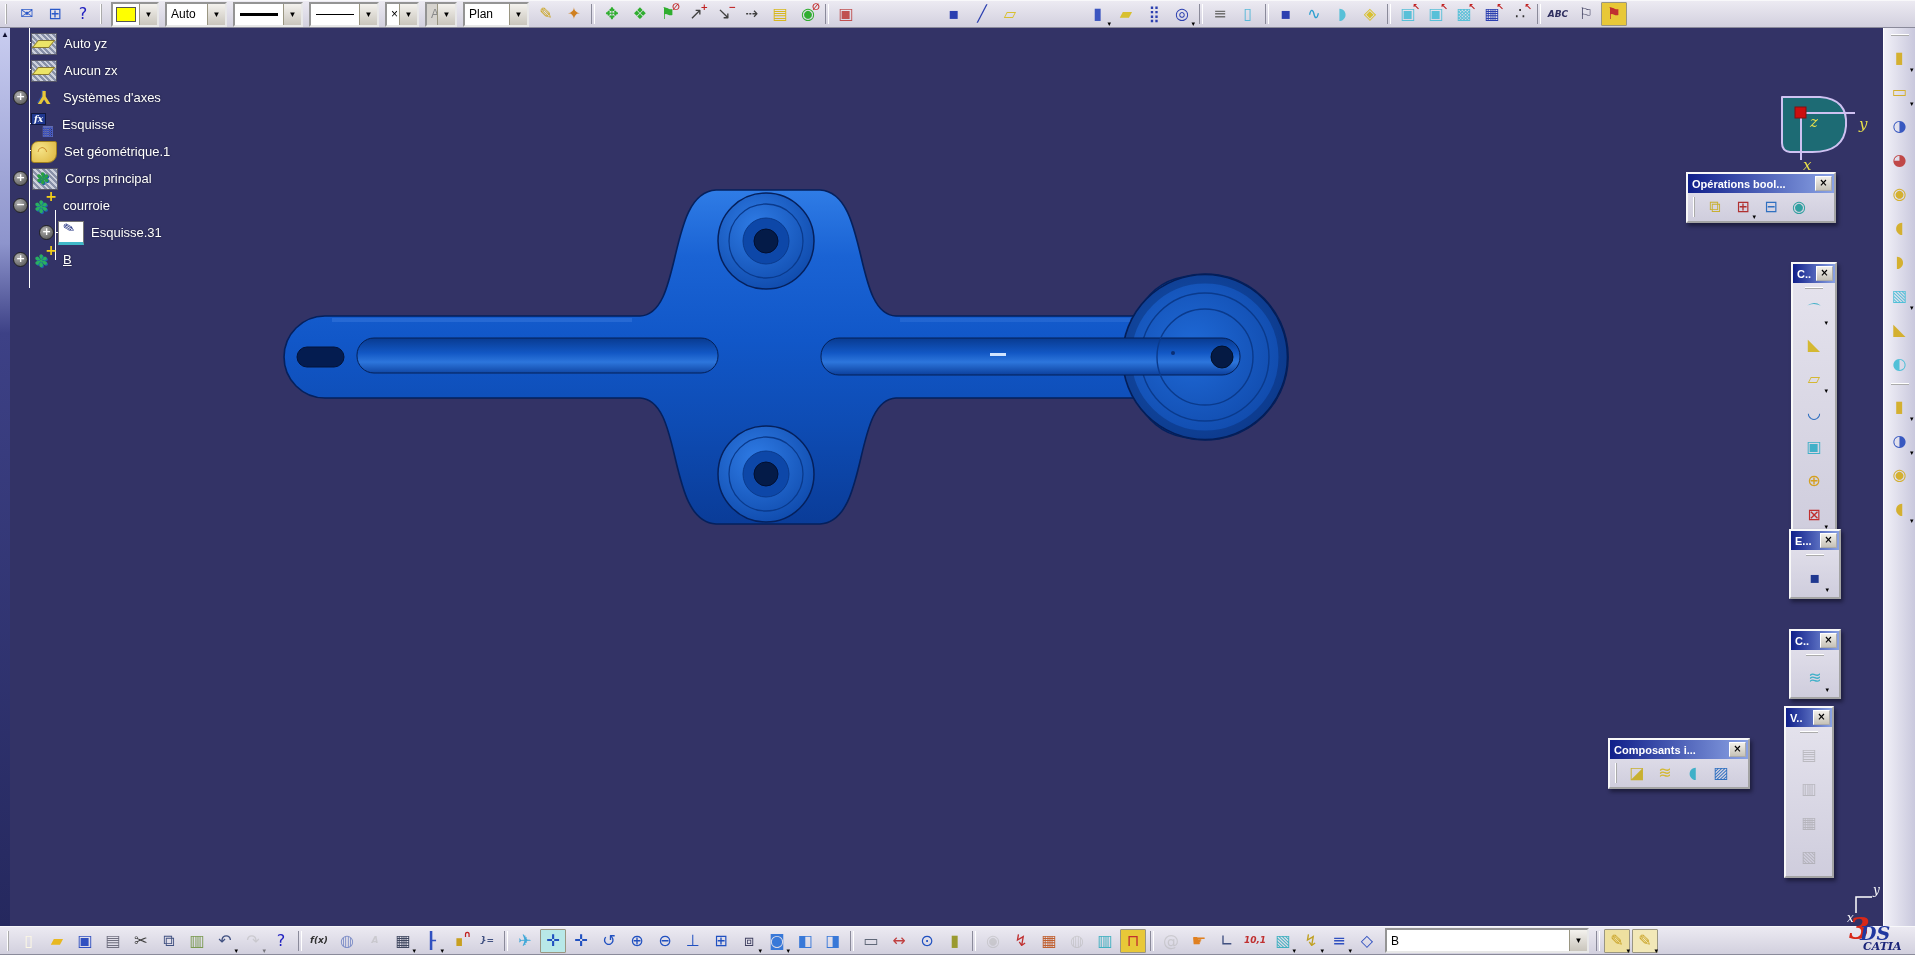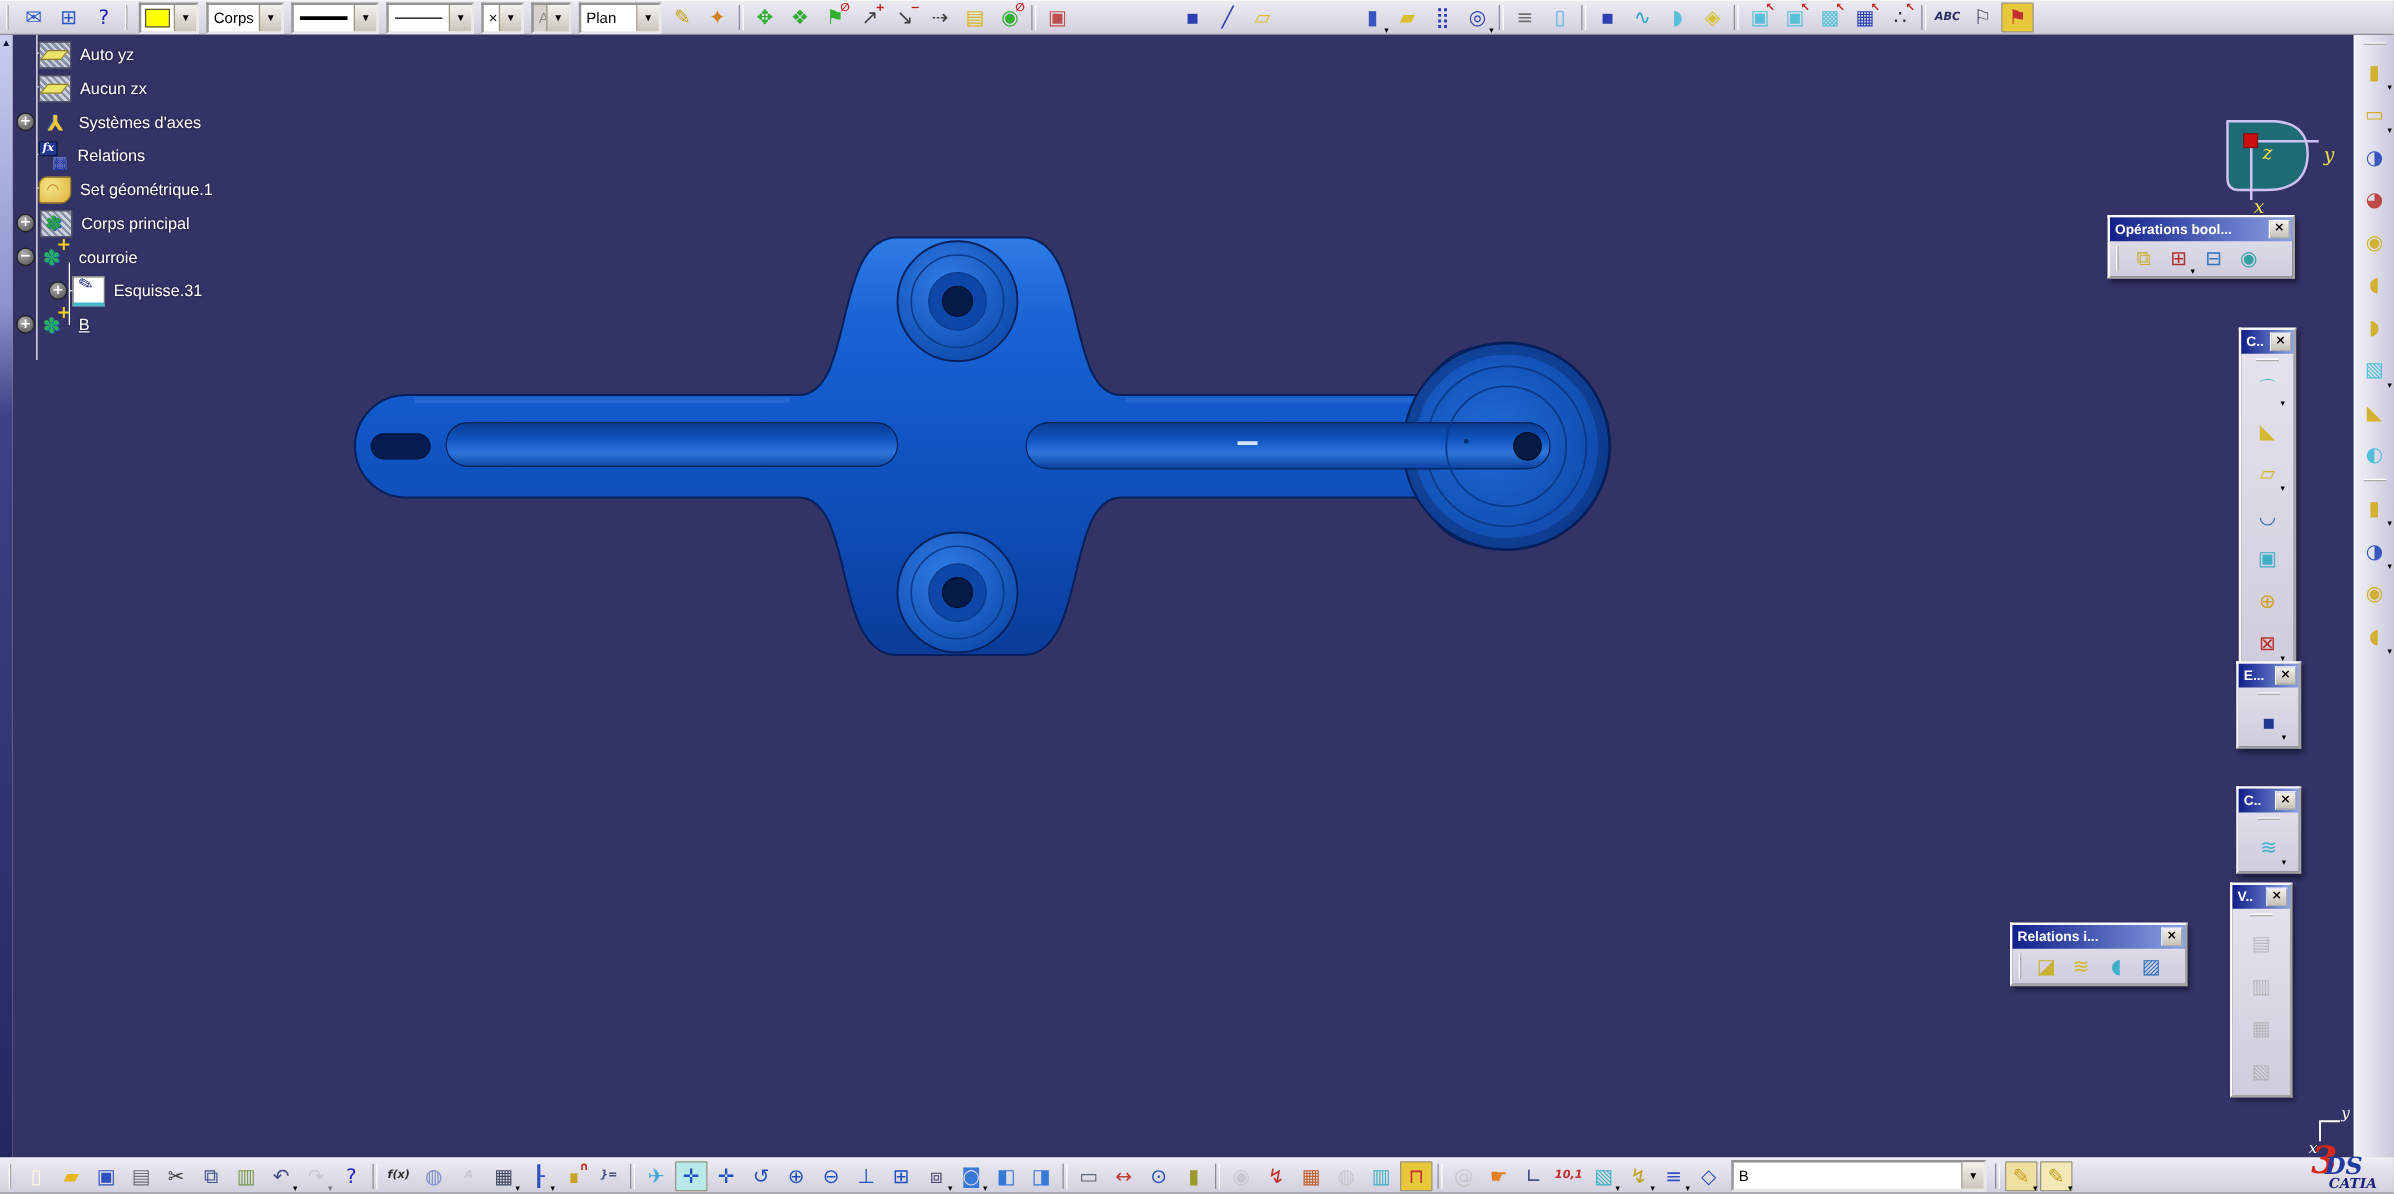--- a/index.html
+++ b/index.html
@@ -107,21 +107,21 @@
       <span class="tbtn" title="">
         <span class="g" style="color: rgb(32, 32, 192);">?</span>
       </span>
       <span class="thandle"></span>
     </span>
   <span class="combo" style="width:44px">
     <span class="swatch" style="background: rgb(255, 255, 0);"></span>
     <span class="cbtn">▼</span>
   </span>
   <span class="combo" style="width:58px">
-    <span class="val">Corps</span>
+    <span class="val">Auto</span>
     <span class="cbtn">▼</span>
   </span>
   <span class="combo" style="width:66px">
     <span class="lineS" style="border-top:3px solid #000"></span>
     <span class="cbtn">▼</span>
   </span>
   <span class="combo" style="width:66px">
     <span class="lineS" style="border-top:1px solid #000"></span>
     <span class="cbtn">▼</span>
   </span>
@@ -358,21 +358,21 @@
         <span class="tlabel">Aucun zx</span>
       </div>
       <div class="trow">
         <span class="exp">+</span>
         <span class="ti ti-axes"></span>
         <span class="tlabel">Systèmes d'axes</span>
       </div>
       <div class="trow">
         <span class="expsp"></span>
         <span class="ti ti-relations"></span>
-        <span class="tlabel">Relations</span>
+        <span class="tlabel">Esquisse</span>
       </div>
       <div class="trow">
         <span class="expsp"></span>
         <span class="ti ti-geoset"></span>
         <span class="tlabel">Set géométrique.1</span>
       </div>
       <div class="trow">
         <span class="exp">+</span>
         <span class="ti ti-hatch"></span>
         <span class="tlabel">Corps principal</span>
@@ -497,21 +497,21 @@
         <span class="g" style="color: rgb(144, 144, 144);">▦</span>
       </span>
       <span class="tbtn dis" title="">
         <span class="g" style="color: rgb(144, 144, 144);">▧</span>
       </span>
     </div>
 </div>
 
 <div class="fpanel" id="p-comp" style="left:1608px;top:738px;width:142px">
   <div class="ftitle">
-    <span class="tx">Relations i...</span>
+    <span class="tx">Composants i...</span>
     <span class="fclose">×</span>
   </div>
   <div class="fbody icons">
       <span class="thandle"></span>
       <span class="tbtn" title="">
         <span class="g" style="color: rgb(200, 176, 48);">◪</span>
       </span>
       <span class="tbtn" title="">
         <span class="g" style="color: rgb(212, 184, 50);">≋</span>
       </span>

